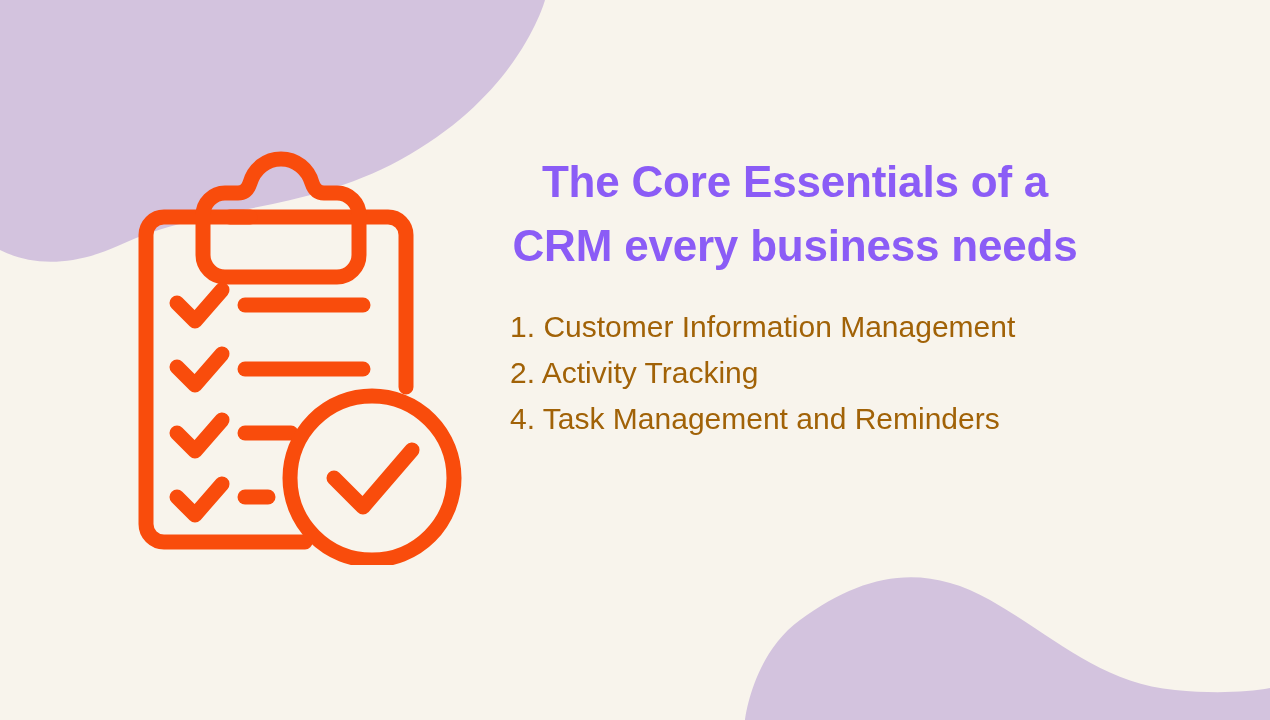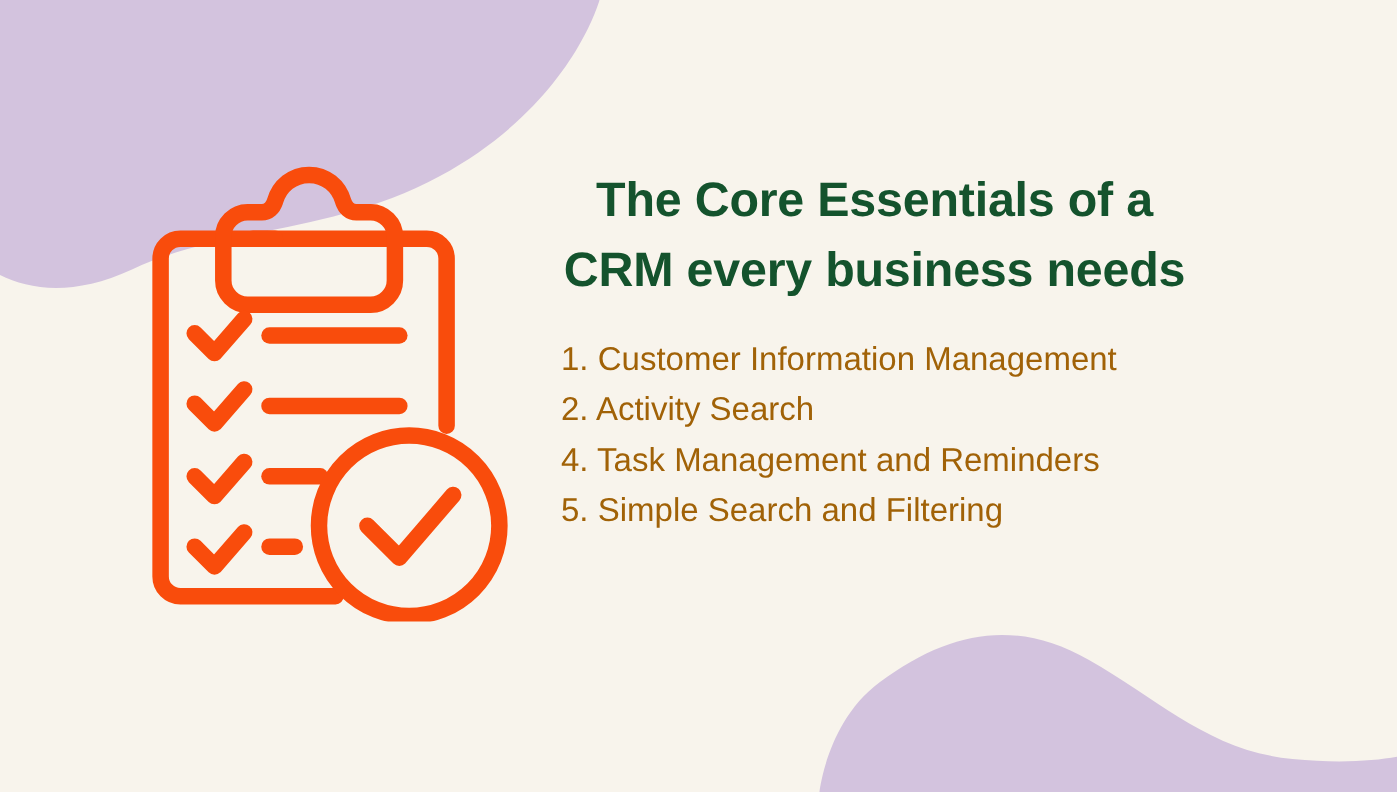--- a/index.html
+++ b/index.html
@@ -30,21 +30,21 @@
     height: 420px;
   }
   #content-column {
     position: absolute;
     left: 455px;
     top: 150px;
     width: 680px;
   }
   #heading {
     margin: 0;
-    color: #14532d;
+    color: #8b5cf6;
     font-size: 44px;
     line-height: 1.45;
     font-weight: bold;
     text-align: center;
     letter-spacing: -0.2px;
     white-space: pre-line;
   }
   #feature-list {
     list-style: none;
     margin: 0;
@@ -107,27 +107,23 @@
     <h1 id="heading">The Core Essentials of a
 CRM every business needs</h1>
 
     <ul id="feature-list">
       <li>
         <span class="list-index">1.</span>
         <span class="list-label">Customer Information Management</span>
       </li>
       <li>
         <span class="list-index">2.</span>
-        <span class="list-label">Activity Search</span>
+        <span class="list-label">Activity Tracking</span>
       </li>
       <li>
         <span class="list-index">4.</span>
         <span class="list-label">Task Management and Reminders</span>
-      </li>
-      <li>
-        <span class="list-index">5.</span>
-        <span class="list-label">Simple Search and Filtering</span>
       </li>
     </ul>
 
   </div>
 
 </div>
 
 </body></html>

